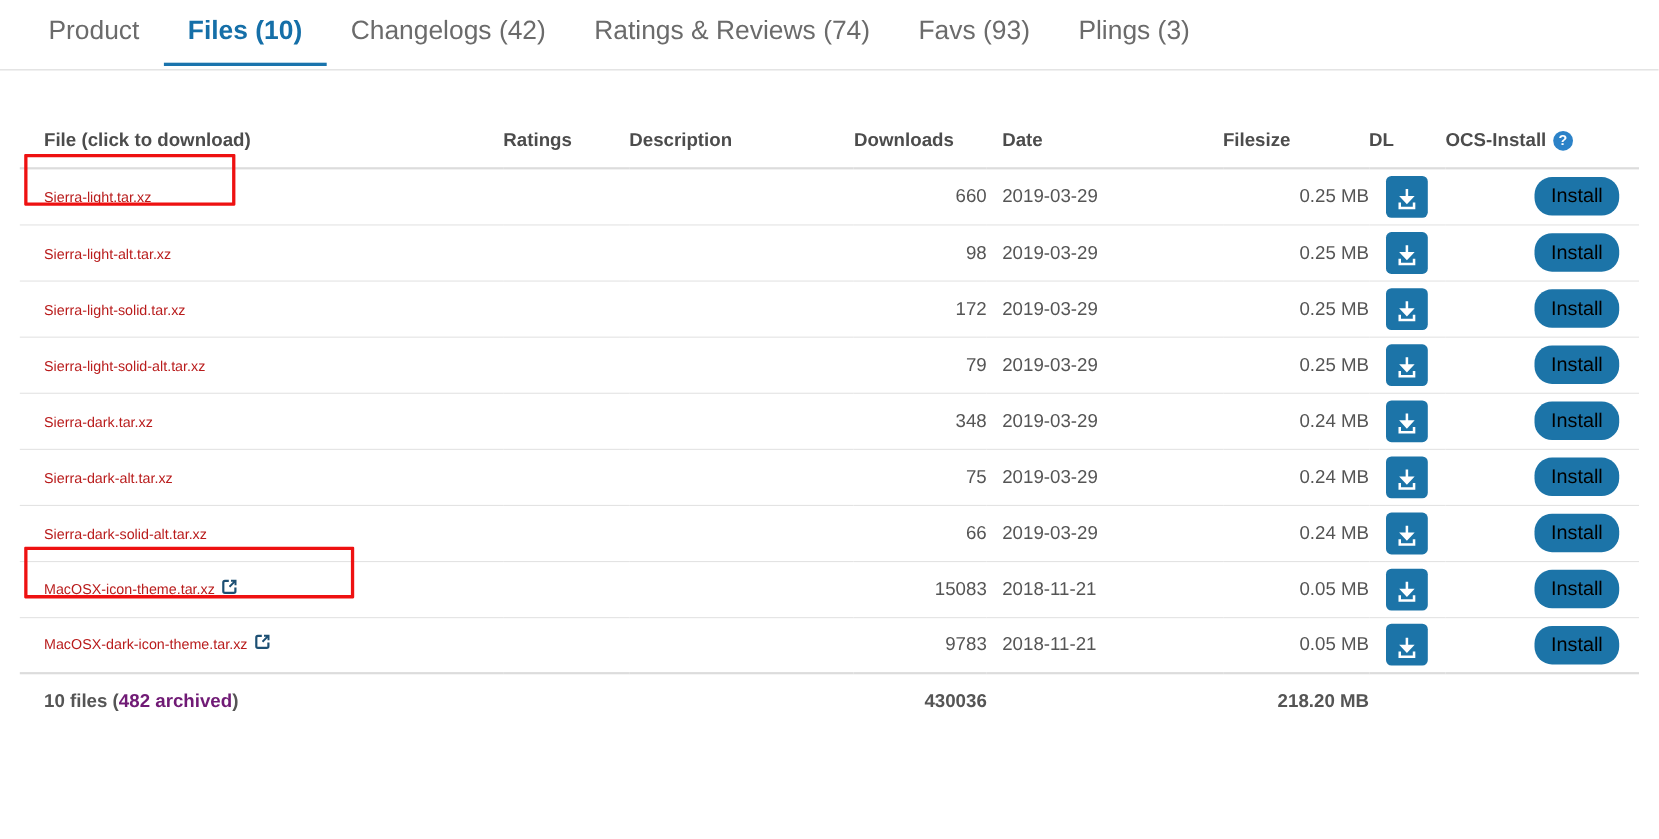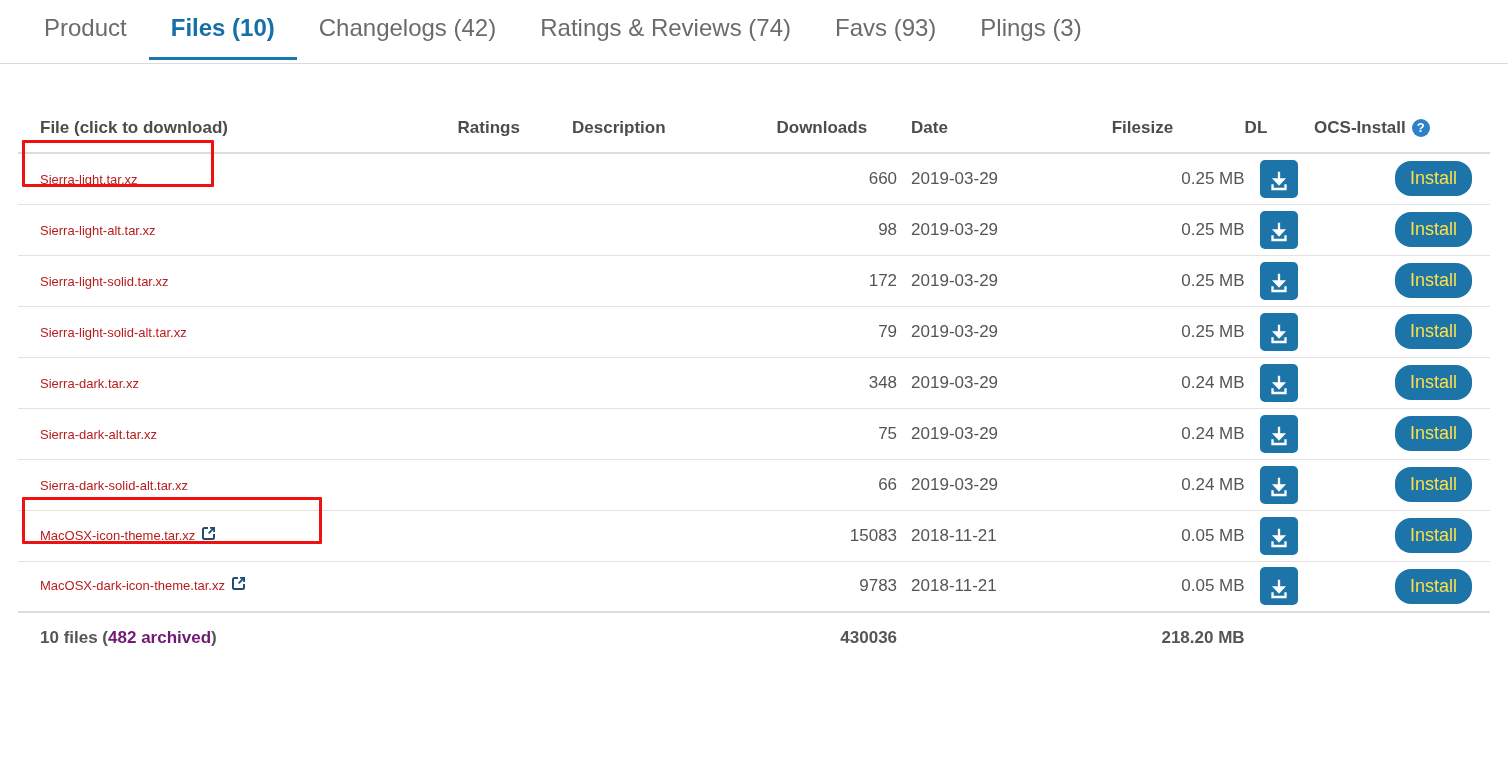--- a/index.html
+++ b/index.html
@@ -126,21 +126,21 @@
     padding: 0;
     cursor: pointer;
     vertical-align: middle;
   }
   .dl-btn svg { display: block; margin: 7px auto 0 auto; }
 
   
   .install-btn {
     display: inline-block;
     background: #1c74a8;
-    color: #fde047;
+    color: #000000;
     font-size: 18px;
     font-family: "Liberation Sans", sans-serif;
     border: none;
     border-radius: 16px;
     padding: 8px 15px 9px 15px;
     cursor: pointer;
     line-height: 1;
   }
 
   

